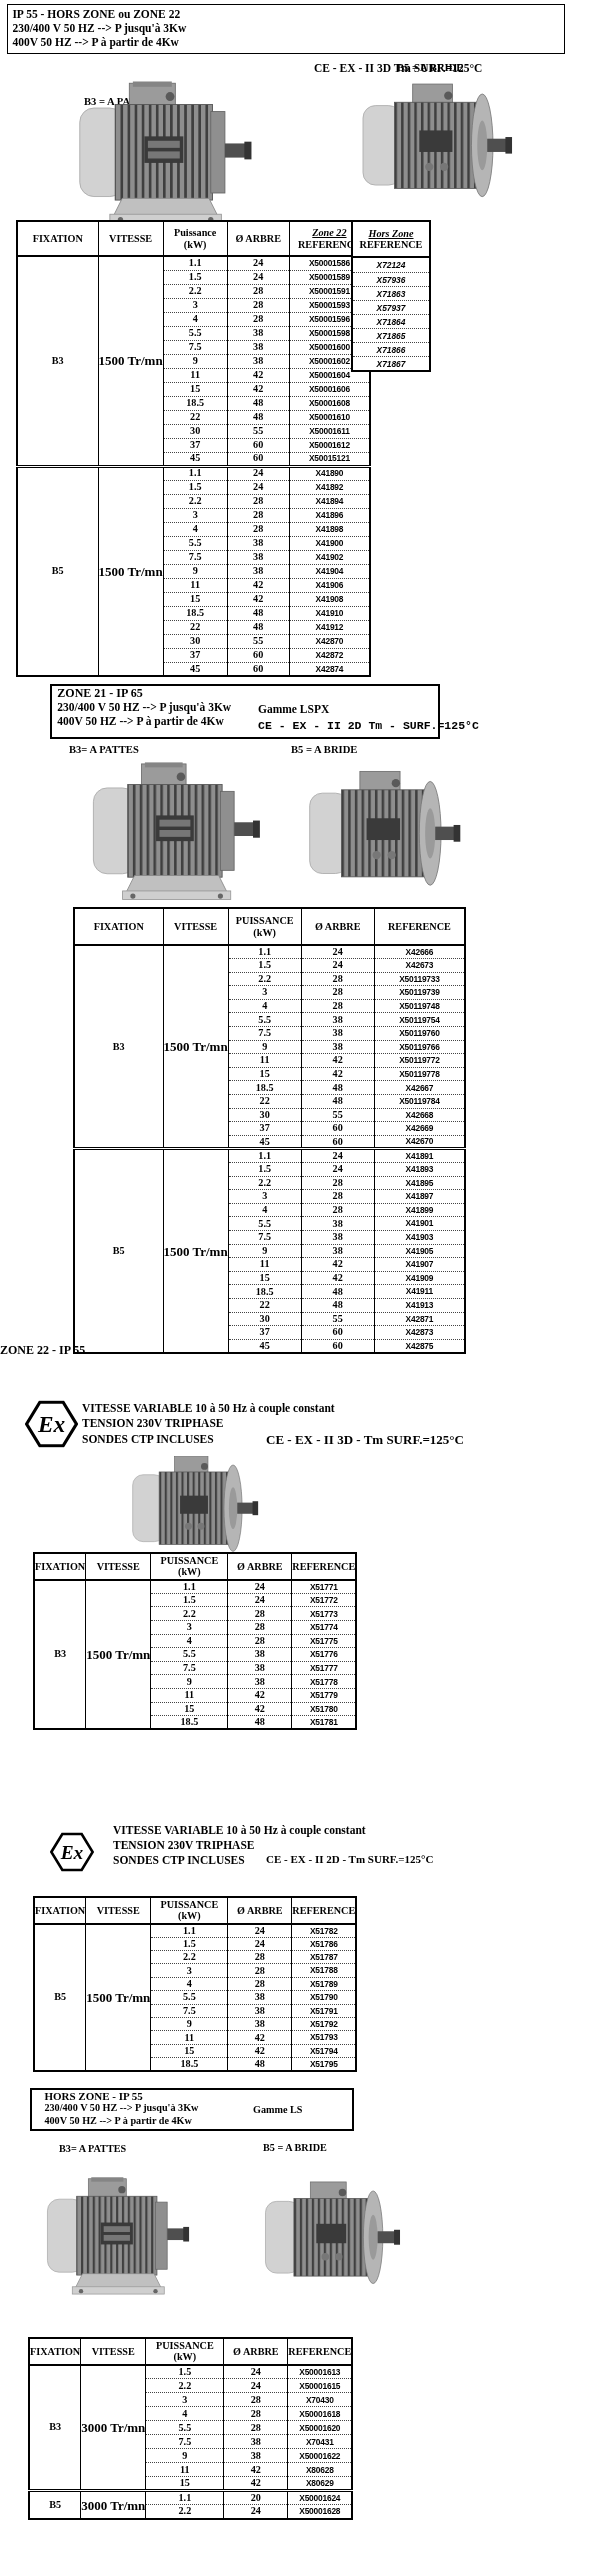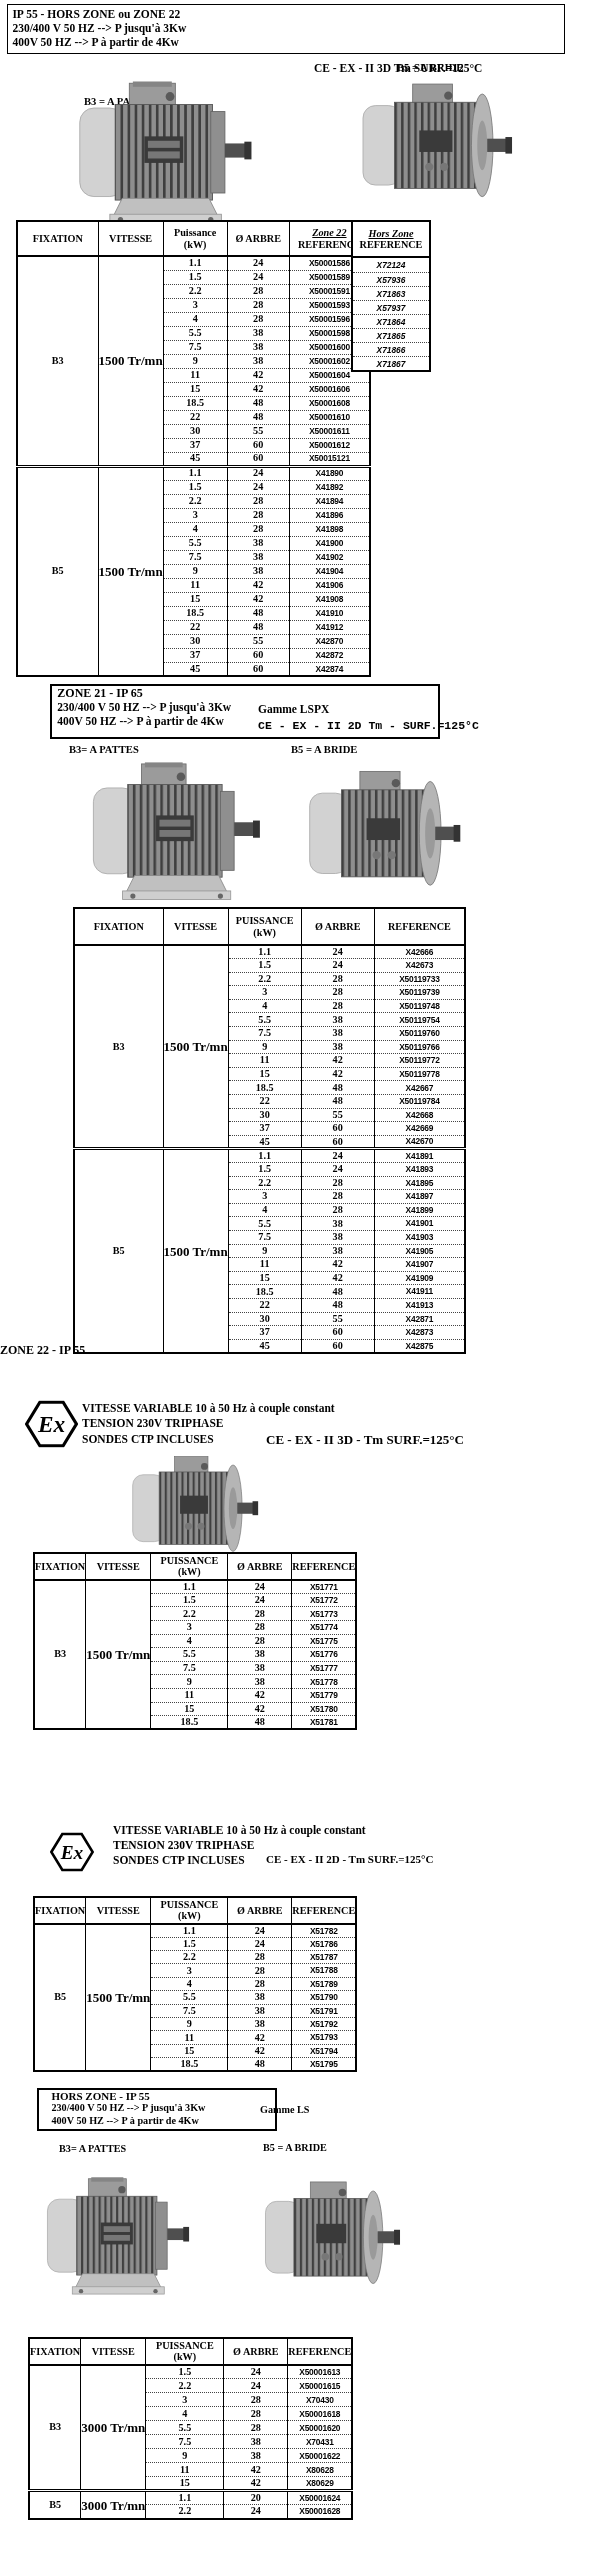--- a/index.html
+++ b/index.html
@@ -32,21 +32,21 @@
   #s3-title { left:0; top:1344px; width:478px; }
   #s3-ex    { left:25px; top:1400px; width:53px; height:48px; }
   #s3-l1 { left:82px; top:1401px; } #s3-l2 { left:82px; top:1416px; } #s3-l3 { left:82px; top:1432px; }
   #s3-right { left:266px; top:1432px; font-weight:bold; font-size:13px; white-space:nowrap; }
   #s3-motor { left:131px; top:1451px; width:133px; height:113px; }
 
   #s4-ex { left:50px; top:1827px; width:44px; height:50px; }
   #s4-l1 { left:113px; top:1823px; } #s4-l2 { left:113px; top:1838px; } #s4-l3 { left:113px; top:1853px; }
   #s4-right { left:266px; top:1853px; font-weight:bold; font-size:11px; white-space:nowrap;text-align:right; }
 
-  #s5-box { left:37px; top:2088px; width:240px; height:43px; border:2.7px solid #000; padding:0 3.5px 0 12.4px; }
+  #s5-box { left:30px; top:2088px; width:324px; height:43px; border:2.7px solid #000; padding:0 3.5px 0 12.4px; }
   #s5-box .box-title { font-size:11px; line-height:12.4px; }
   #s5-box .bold-line { font-size:10.2px; line-height:12.4px; }
   #s5-right { left:221px; top:14px; font-weight:bold; font-size:10.2px; white-space:nowrap; }
   #s5-b3-label { left:59px; top:2143px; font-size:10.2px; }
   #s5-b5-label { left:263px; top:2142px; font-size:10.2px; }
   #s5-motor-b3 { left:46px; top:2163px; width:146px; height:149px; }
   #s5-motor-b5 { left:264px; top:2169px; width:142px; height:135px; }
 
   
   #table1-wrap { left:16px; top:220px; --rowh:14px; }

